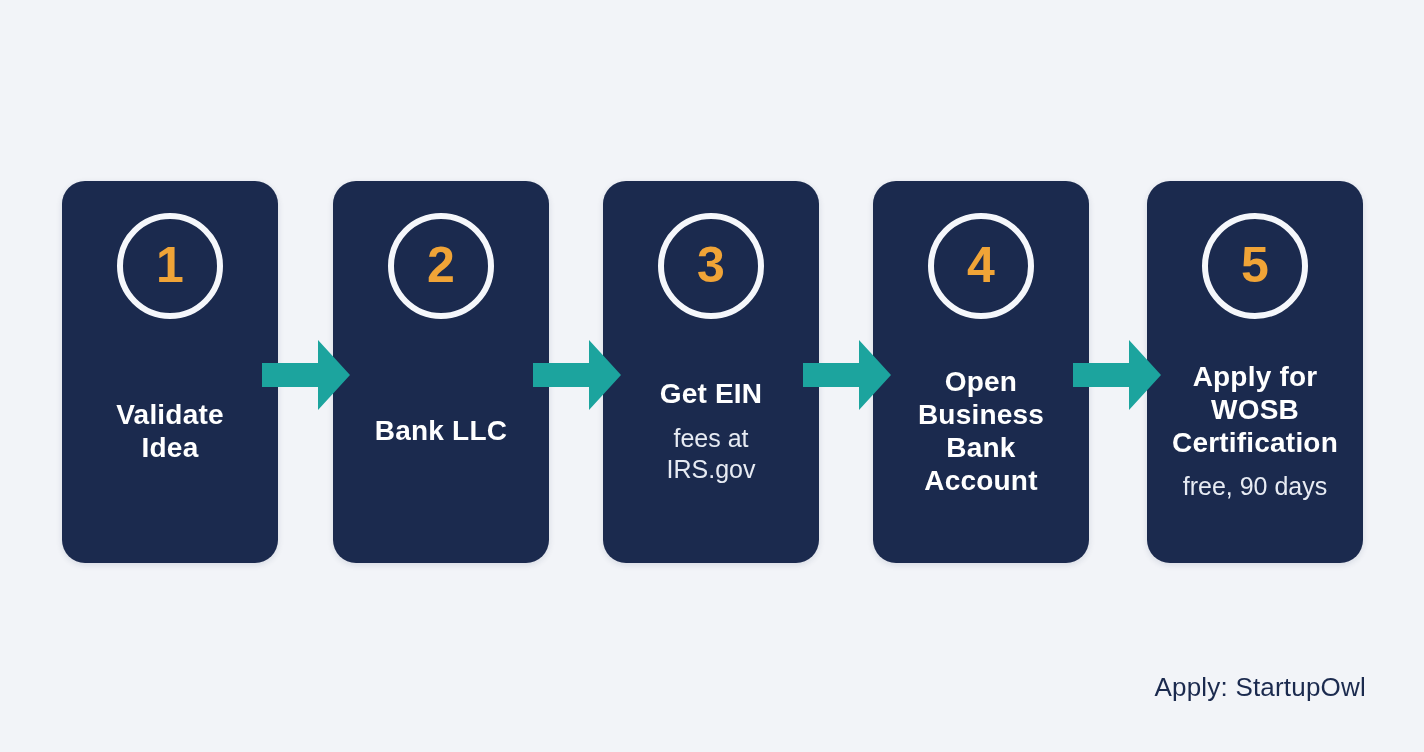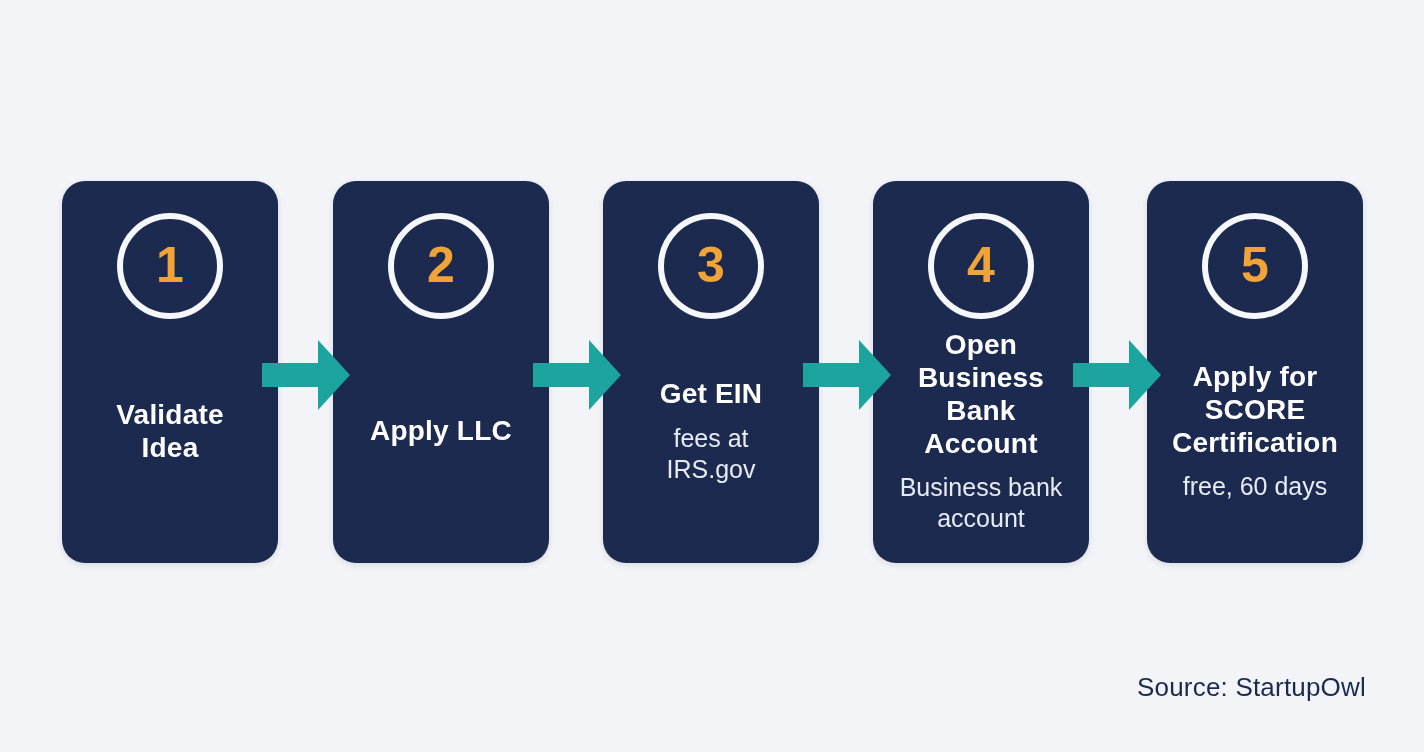--- a/index.html
+++ b/index.html
@@ -120,21 +120,21 @@
       <div class="title">Validate
 Idea</div>
     </div>
   </div>
 
   <div class="card pos-1">
     <div class="circle">
       <span class="num">2</span>
     </div>
     <div class="card-body">
-      <div class="title">Apply LLC</div>
+      <div class="title">Bank LLC</div>
     </div>
   </div>
 
   <div class="card pos-2">
     <div class="circle">
       <span class="num">3</span>
     </div>
     <div class="card-body">
       <div class="title">Get EIN</div>
       <div class="subtitle">fees at
@@ -144,45 +144,43 @@
 
   <div class="card pos-3">
     <div class="circle">
       <span class="num">4</span>
     </div>
     <div class="card-body">
       <div class="title">Open
 Business
 Bank
 Account</div>
-      <div class="subtitle">Business bank
-account</div>
     </div>
   </div>
 
   <div class="card pos-4">
     <div class="circle">
       <span class="num">5</span>
     </div>
     <div class="card-body">
       <div class="title">Apply for
-SCORE
+WOSB
 Certification</div>
-      <div class="subtitle">free, 60 days</div>
+      <div class="subtitle">free, 90 days</div>
     </div>
   </div>
 
   <svg class="arrow pos-0" viewBox="0 0 88 70" aria-hidden="true">
     <polygon points="0,23 56,23 56,0 88,35 56,70 56,47 0,47" fill="currentColor"></polygon>
   </svg>
   <svg class="arrow pos-1" viewBox="0 0 88 70" aria-hidden="true">
     <polygon points="0,23 56,23 56,0 88,35 56,70 56,47 0,47" fill="currentColor"></polygon>
   </svg>
   <svg class="arrow pos-2" viewBox="0 0 88 70" aria-hidden="true">
     <polygon points="0,23 56,23 56,0 88,35 56,70 56,47 0,47" fill="currentColor"></polygon>
   </svg>
   <svg class="arrow pos-3" viewBox="0 0 88 70" aria-hidden="true">
     <polygon points="0,23 56,23 56,0 88,35 56,70 56,47 0,47" fill="currentColor"></polygon>
   </svg>
 
-  <div class="source">Source: StartupOwl</div>
+  <div class="source">Apply: StartupOwl</div>
 
 </div>
 
 </body></html>

